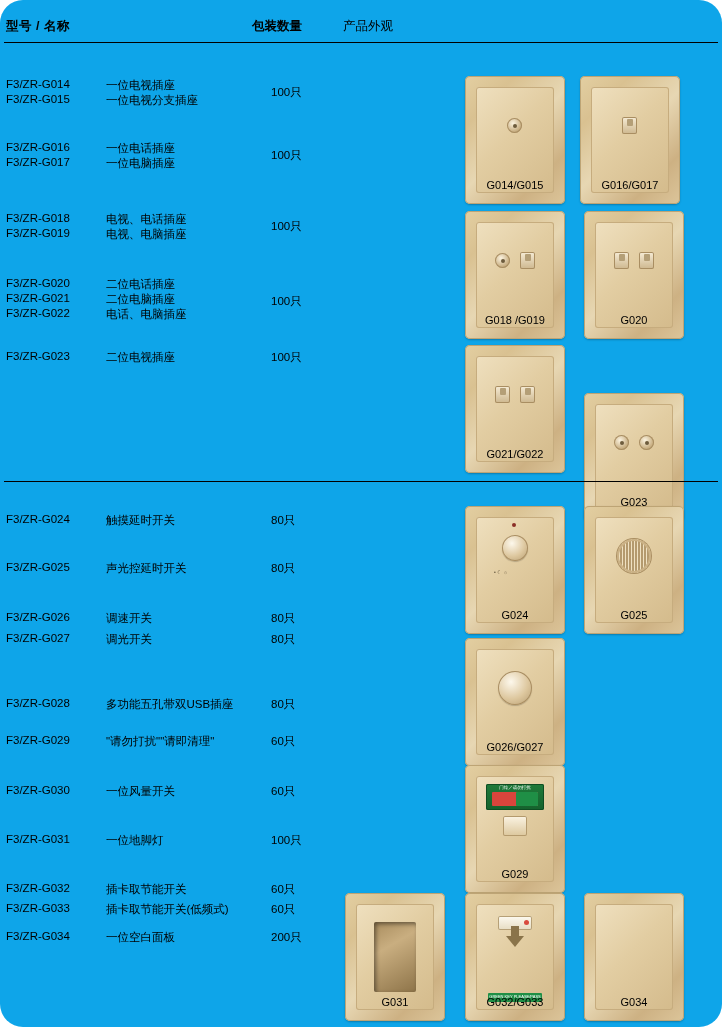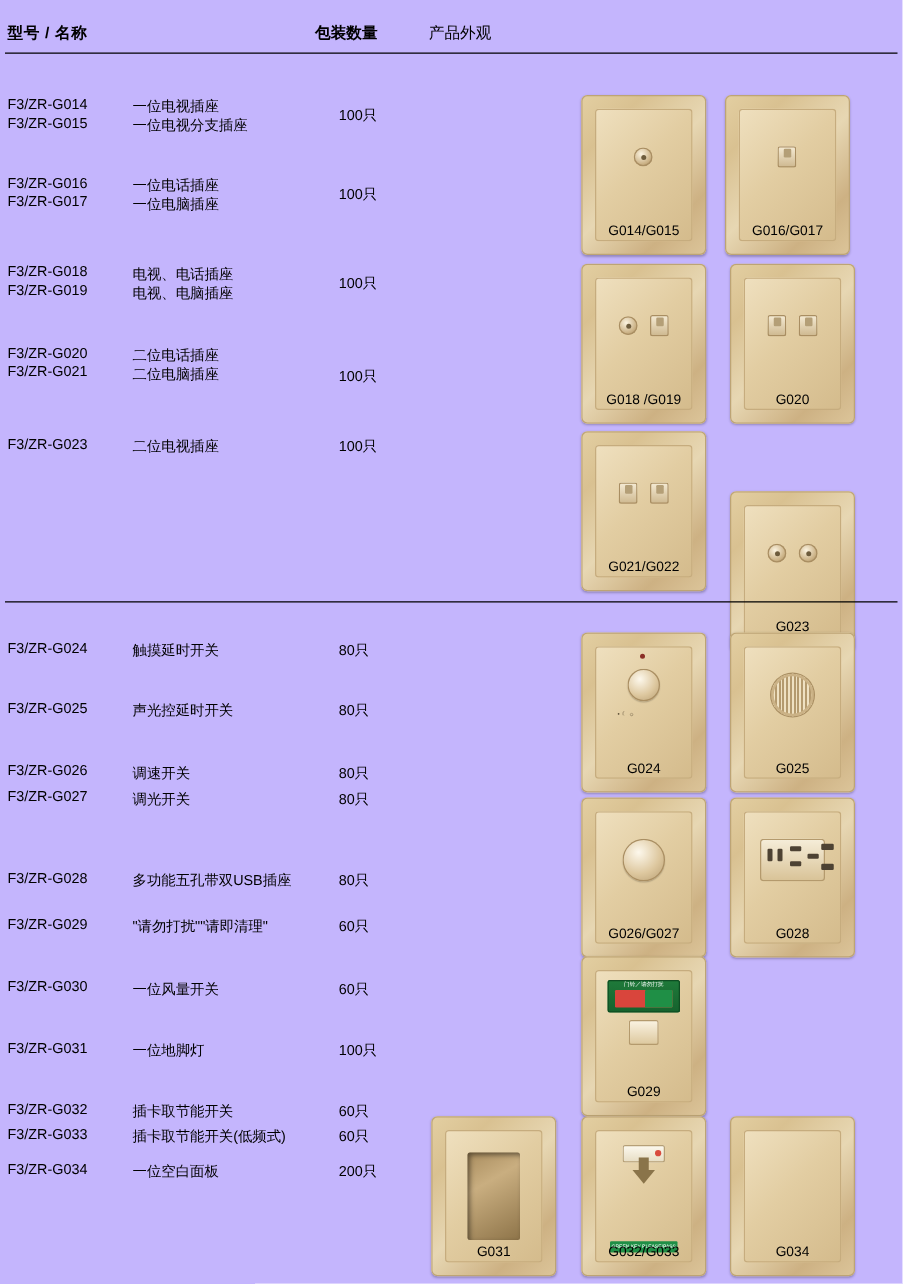--- a/index.html
+++ b/index.html
@@ -5,22 +5,23 @@
   * { box-sizing: border-box; }
   html, body {
     margin: 0; padding: 0;
     background: #ffffff;
     font-family: "Liberation Sans", "DejaVu Sans", sans-serif;
   }
   .page {
     position: relative;
     width: 722px;
     height: 1027px;
-    background: #c4b5fd;
+    background: #0ea5e9;
     overflow: hidden;
+    border-radius: 23px;
   }
 
   
   .header {
     position: absolute;
     left: 0; top: 18px;
     width: 722px;
     height: 30px;
   }
   .header .h-model {
@@ -294,20 +295,24 @@
 
   <div class="row" style="top:277px;">
     <span class="model">F3/ZR-G020</span>
     <span class="name">二位电话插座</span>
     <span class="qty" style="top:17px;">100只</span>
   </div>
   <div class="row" style="top:292px;">
     <span class="model">F3/ZR-G021</span>
     <span class="name">二位电脑插座</span>
   </div>
+  <div class="row" style="top:307px;">
+    <span class="model">F3/ZR-G022</span>
+    <span class="name">电话、电脑插座</span>
+  </div>
 
   <div class="row" style="top:350px;">
     <span class="model">F3/ZR-G023</span>
     <span class="name">二位电视插座</span>
     <span class="qty">100只</span>
   </div>
 
   <div class="tile" style="left:465px; top:76px;">
     <div class="inner">
       <div class="coax" style="left:31px; top:31px;"></div>
@@ -428,34 +433,20 @@
     <div class="caption">G025</div>
   </div>
 
   <div class="tile" style="left:465px; top:638px;">
     <div class="inner">
       <div class="knob big" style="left:22px; top:22px;"></div>
     </div>
     <div class="caption">G026/G027</div>
   </div>
 
-  <div class="tile" style="left:584px; top:638px;">
-    <div class="inner">
-      <div class="socket5" style="left:13px; top:22px;">
-        <div class="hole" style="left:6px;  top:8px;  width:4px; height:10px;"></div>
-        <div class="hole" style="left:14px; top:8px;  width:4px; height:10px;"></div>
-        <div class="hole" style="left:24px; top:6px;  width:9px; height:4px;"></div>
-        <div class="hole" style="left:24px; top:18px; width:9px; height:4px;"></div>
-        <div class="hole" style="left:38px; top:12px; width:9px; height:4px;"></div>
-      </div>
-      <div class="usb" style="left:62px; top:26px;"></div>
-      <div class="usb" style="left:62px; top:42px;"></div>
-    </div>
-    <div class="caption">G028</div>
-  </div>
 
   <div class="tile" style="left:465px; top:765px;">
     <div class="inner">
       <div class="greenplate">
         <div class="g-txt">门铃／请勿打扰</div>
         <div class="pic"></div>
         <div class="pic2"></div>
       </div>
       <div class="btnsq" style="left:27px; top:40px;"></div>
     </div>

